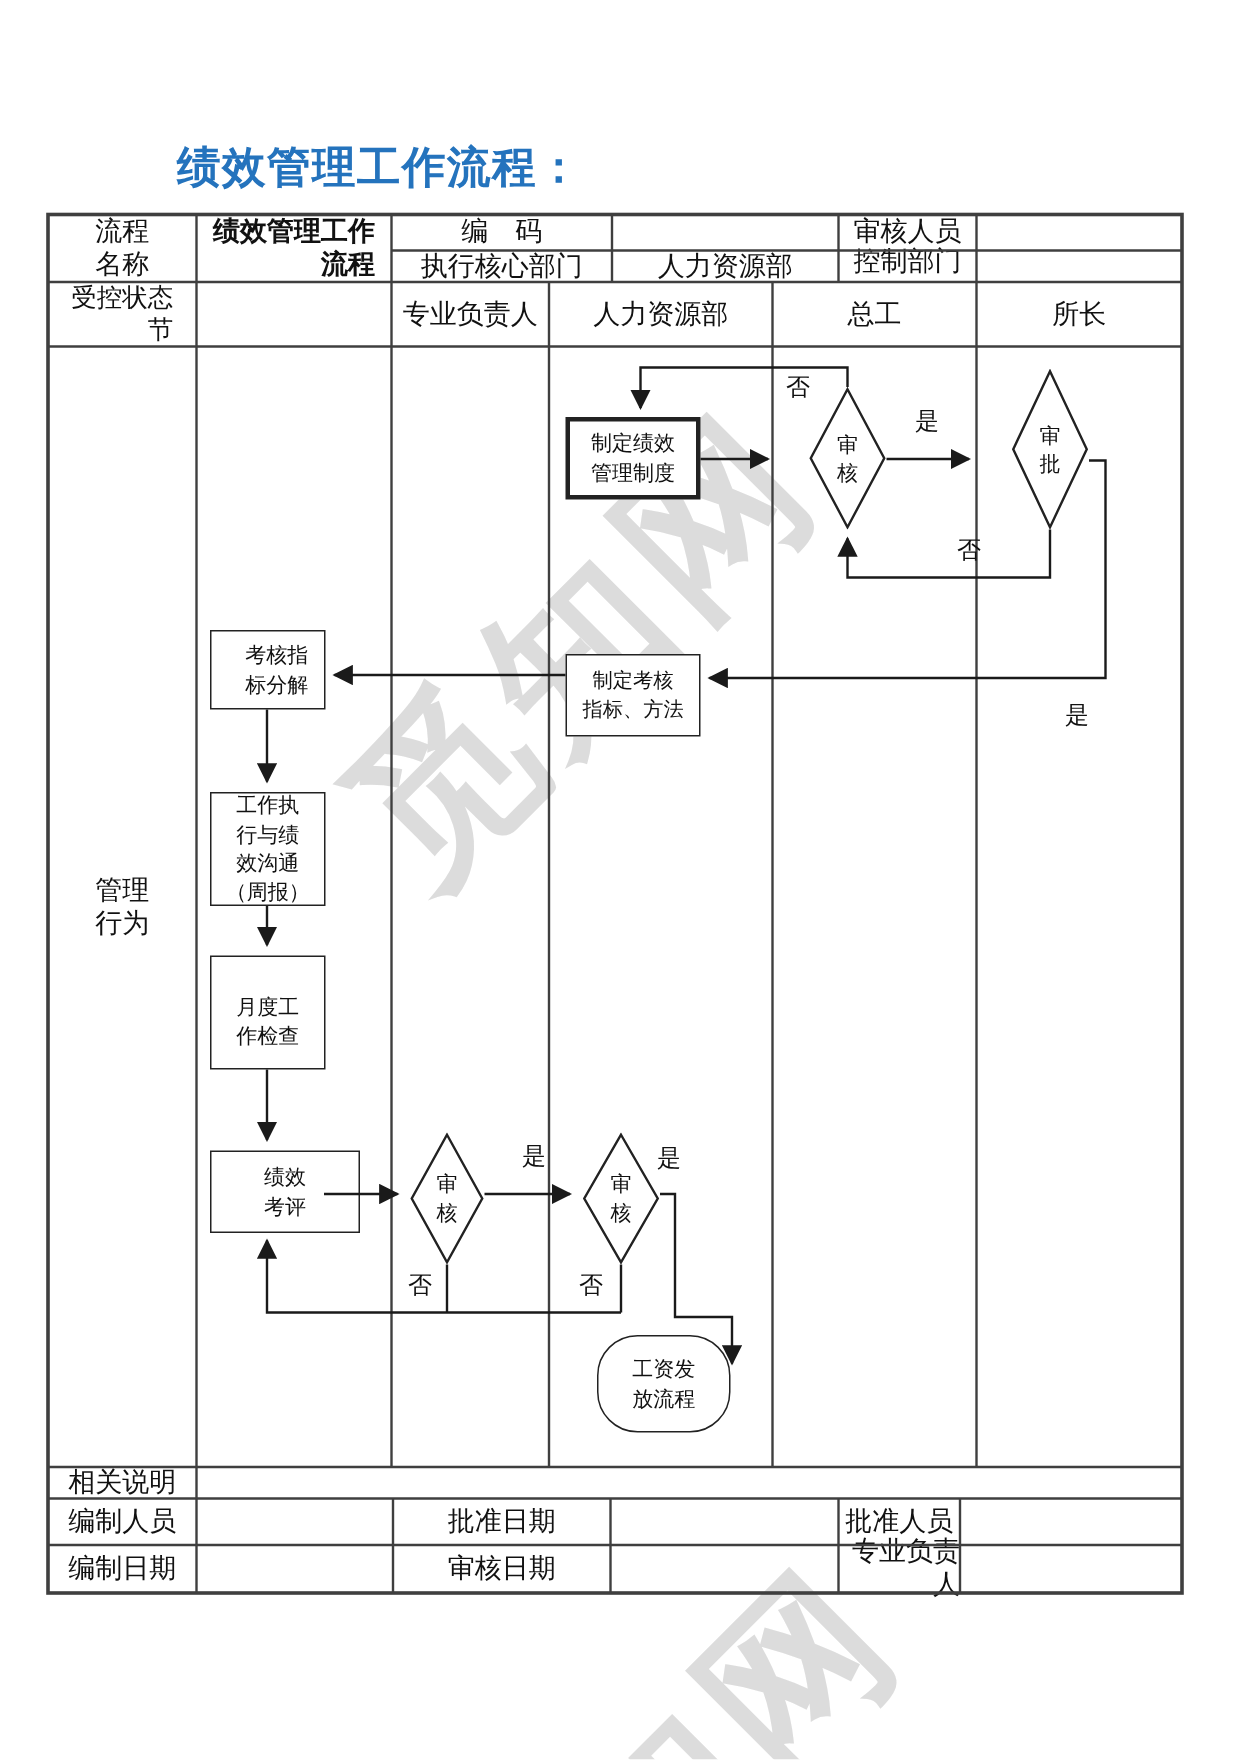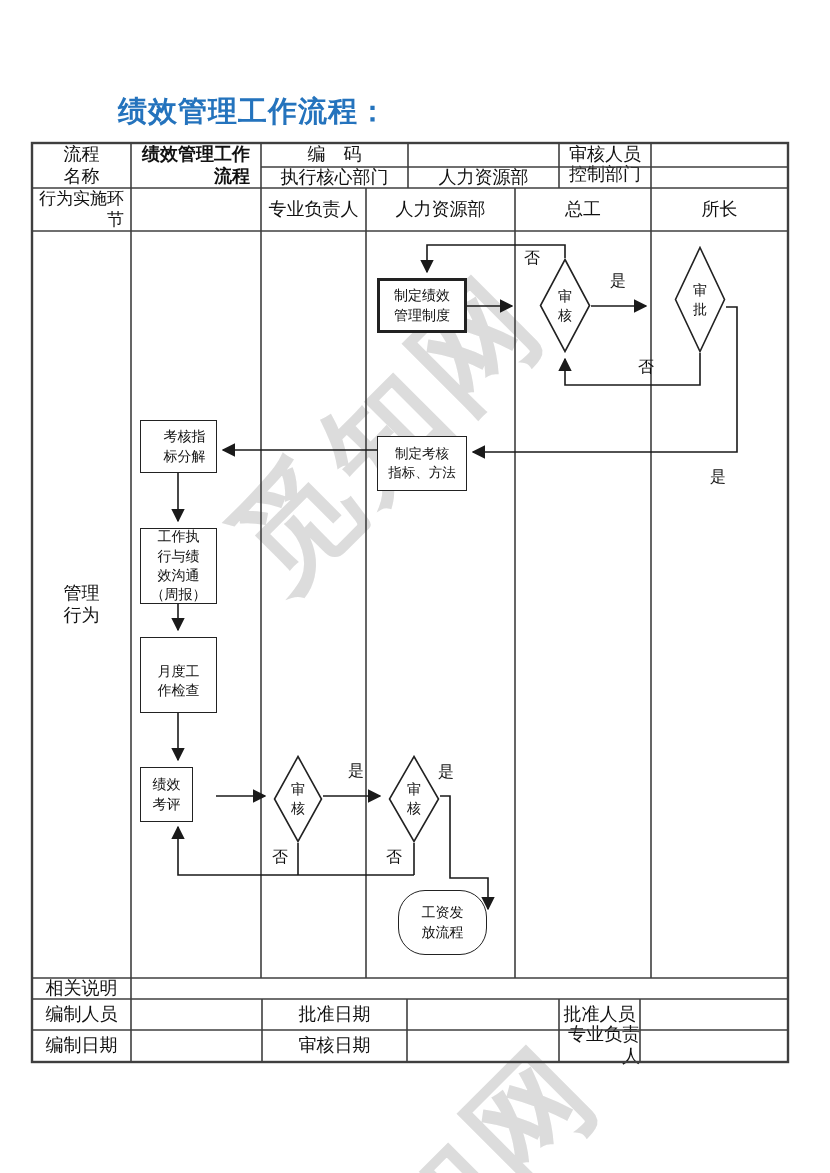--- a/index.html
+++ b/index.html
@@ -43,21 +43,21 @@
 流程</div>
   <div class="cell" style="left:261px;top:143px;width:147px;height:24px;">编　码</div>
   <div class="cell" style="left:408px;top:143px;width:151px;height:24px;"></div>
   <div class="cell" style="left:559px;top:143px;width:92px;height:24px;">审核人员</div>
   <div class="cell" style="left:651px;top:143px;width:137px;height:24px;"></div>
   <div class="cell" style="left:261px;top:167px;width:147px;height:21px;">执行核心部门</div>
   <div class="cell" style="left:408px;top:167px;width:151px;height:21px;">人力资源部</div>
   <div class="cell" style="left:559px;top:164px;width:92px;height:21px;">控制部门</div>
   <div class="cell" style="left:651px;top:167px;width:137px;height:21px;"></div>
 
-  <div class="cell" style="left:32px;top:188px;width:99px;height:43px;font-size:17px;">行为实施环
+  <div class="cell" style="left:32px;top:188px;width:99px;height:43px;font-size:17px;">受控状态
 节</div>
   <div class="cell" style="left:261px;top:188px;width:105px;height:43px;">专业负责人</div>
   <div class="cell" style="left:366px;top:188px;width:149px;height:43px;">人力资源部</div>
   <div class="cell" style="left:515px;top:188px;width:136px;height:43px;">总工</div>
   <div class="cell" style="left:651px;top:188px;width:137px;height:43px;">所长</div>
 
   <div class="cell" style="left:32px;top:231px;width:99px;height:747px;">管理
 行为</div>
 
   <div class="node thick" style="left:377px;top:278px;width:90px;height:55px;">制定绩效
@@ -82,21 +82,21 @@
   <div class="node" style="left:377px;top:436px;width:90px;height:55px;font-size:13.5px;">制定考核
 指标、方法</div>
   <div class="node" style="left:140px;top:420px;width:77px;height:53px;padding-left:12px;">考核指
 标分解</div>
   <div class="node" style="left:140px;top:528px;width:77px;height:76px;">工作执
 行与绩
 效沟通
 （周报）</div>
   <div class="node topalign" style="left:140px;top:637px;width:77px;height:76px;">月度工
 作检查</div>
-  <div class="node" style="left:140px;top:767px;width:53px;height:55px;">绩效
+  <div class="node" style="left:140px;top:767px;width:100px;height:55px;">绩效
 考评</div>
 
   <div class="diamond" style="left:273px;top:755px;width:50px;height:88px;">
     <svg viewBox="0 0 50 88" preserveAspectRatio="none">
         <polygon points="25,1.5 48.5,44 25,86.5 1.5,44" fill="#fff" stroke="#222" stroke-width="1.6"></polygon>
       </svg>
     <span class="dtext">审
 核</span>
   </div>
 

